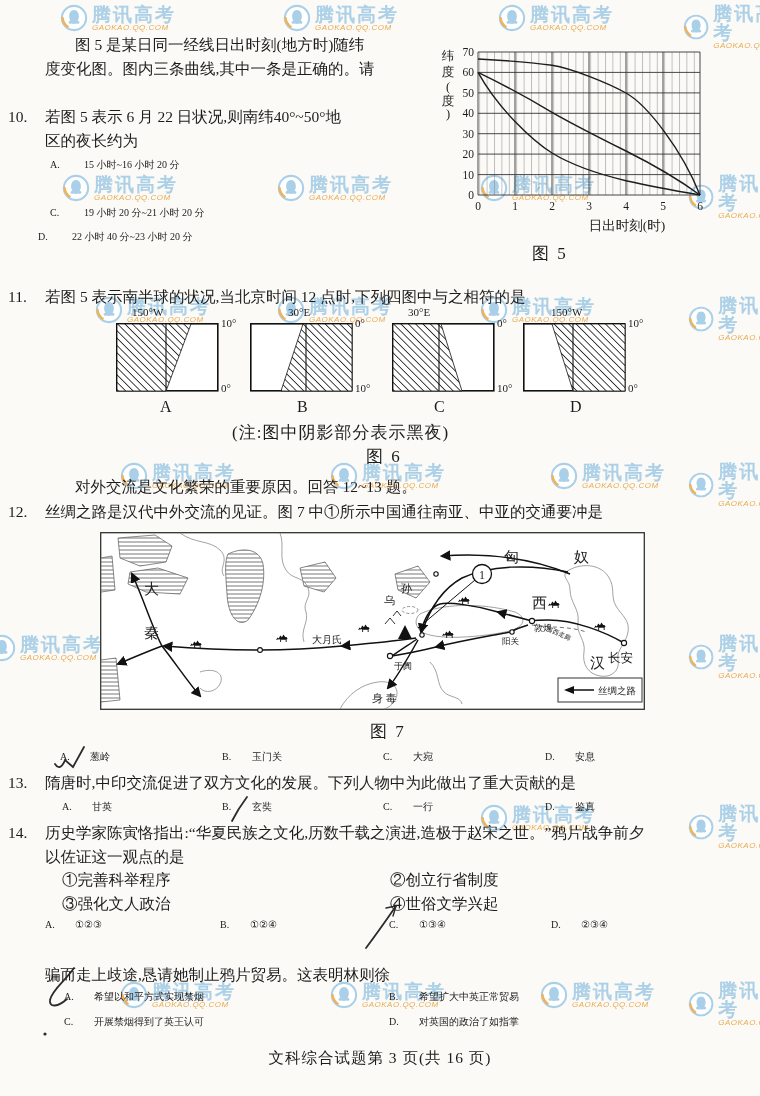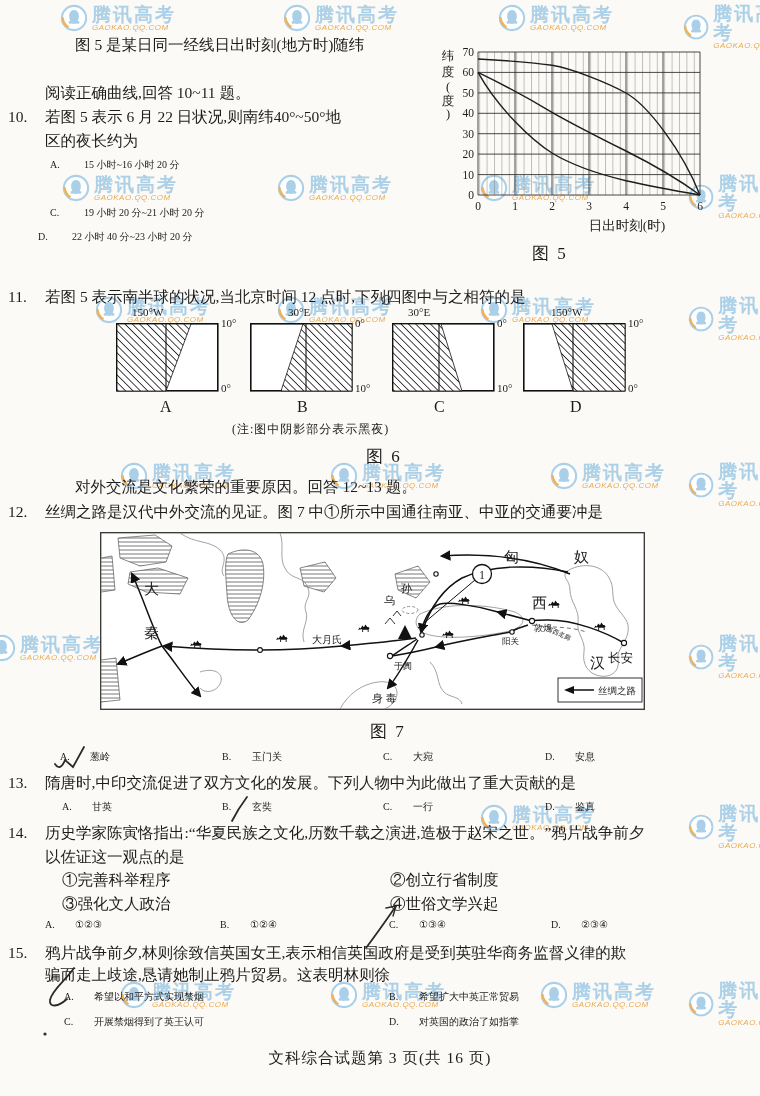--- a/index.html
+++ b/index.html
@@ -20,21 +20,21 @@
   .wm-brand{font-family:"Liberation Sans","DejaVu Sans",sans-serif;font-size:19px;font-weight:bold;
             color:#abd0e7;letter-spacing:2px;line-height:1;}
   .wm-url{font-family:"Liberation Sans","DejaVu Sans",sans-serif;font-size:8px;font-style:italic;
           color:#e9ab52;letter-spacing:.5px;line-height:1;}
   
   .panel{position:absolute;width:132px;height:95px;}
   .ptop{position:absolute;top:0;font-size:11px;white-space:nowrap;}
   .prt{position:absolute;left:105px;top:11px;font-size:11px;}
   .prb{position:absolute;left:105px;top:76px;font-size:11px;}
   .pletter{position:absolute;font-size:16px;}
-  .note{position:absolute;font-size:12px;letter-spacing:1px;}
+  .note{position:absolute;font-size:17px;letter-spacing:1px;}
   .footer{position:absolute;left:0;width:760px;text-align:center;font-size:15.5px;letter-spacing:1px;}
   svg text{font-family:"Liberation Serif","DejaVu Serif",serif;fill:#1c1c1c;}
   .marks{position:absolute;inset:0;z-index:5;pointer-events:none;}
 </style>
 </head>
 <body>
 
 <div class="page">
 
   <svg width="0" height="0" style="position:absolute">
@@ -49,21 +49,21 @@
       </pattern>
       <marker id="ah" viewBox="0 0 10 10" refX="8" refY="5" markerWidth="7" markerHeight="7" orient="auto">
         <path d="M0,0 L10,5 L0,10 z" fill="#111"></path>
       </marker>
     </defs>
   </svg>
 
   <div class="content">
 
     <div class="ln indent" style="top:36px"><span>图 5 是某日同一经线日出时刻(地方时)随纬</span></div>
-    <div class="ln" style="left:45px;top:84px"><span>阅读正确曲线,回答 10~11 题。</span></div>
+    <div class="ln" style="left:45px;top:60px"><span>度变化图。图内三条曲线,其中一条是正确的。请</span></div>
 
     <div class="ln" style="left:8px;top:108px">
       <span class="qnum">10.</span><span>若图 5 表示 6 月 22 日状况,则南纬40°~50°地</span>
     </div>
     <div class="ln" style="left:45px;top:132px"><span>区的夜长约为</span></div>
     <div class="opt" style="left:50px;top:158px"><span class="ol-wide">A.</span><span>15 小时~16 小时 20 分</span></div>
     <div class="opt" style="left:50px;top:206px"><span class="ol-wide">C.</span><span>19 小时 20 分~21 小时 20 分</span></div>
     <div class="opt" style="left:38px;top:230px"><span class="ol-wide">D.</span><span>22 小时 40 分~23 小时 20 分</span></div>
 
     <svg style="position:absolute;left:420px;top:38px" width="300" height="225" viewBox="0 0 300 225">
@@ -324,23 +324,20 @@
     <div class="ln" style="left:390px;top:871px"><span>②创立行省制度</span></div>
     <div class="ln" style="left:62px;top:895px"><span>③强化文人政治</span></div>
     <div class="ln" style="left:390px;top:895px"><span>④世俗文学兴起</span></div>
     <div>
       <span class="opt" style="left:45px;top:919px"><span class="ol">A.</span><span>①②③</span></span>
       <span class="opt" style="left:220px;top:919px"><span class="ol">B.</span><span>①②④</span></span>
       <span class="opt" style="left:389px;top:919px"><span class="ol">C.</span><span>①③④</span></span>
       <span class="opt" style="left:551px;top:919px"><span class="ol">D.</span><span>②③④</span></span>
     </div>
 
-    <div class="ln" style="left:8px;top:944px">
-      <span class="qnum">15.</span><span>鸦片战争前夕,林则徐致信英国女王,表示相信英国政府是受到英驻华商务监督义律的欺</span>
-    </div>
     <div class="ln" style="left:45px;top:966px"><span>骗而走上歧途,恳请她制止鸦片贸易。这表明林则徐</span></div>
     <div>
       <span class="opt" style="left:64px;top:990px"><span class="ol">A.</span><span>希望以和平方式实现禁烟</span></span>
       <span class="opt" style="left:389px;top:990px"><span class="ol">B.</span><span>希望扩大中英正常贸易</span></span>
       <span class="opt" style="left:64px;top:1015px"><span class="ol">C.</span><span>开展禁烟得到了英王认可</span></span>
       <span class="opt" style="left:389px;top:1015px"><span class="ol">D.</span><span>对英国的政治了如指掌</span></span>
     </div>
 
     <div class="footer" style="top:1048px">文科综合试题第 3 页(共 16 页)</div>
   </div>

